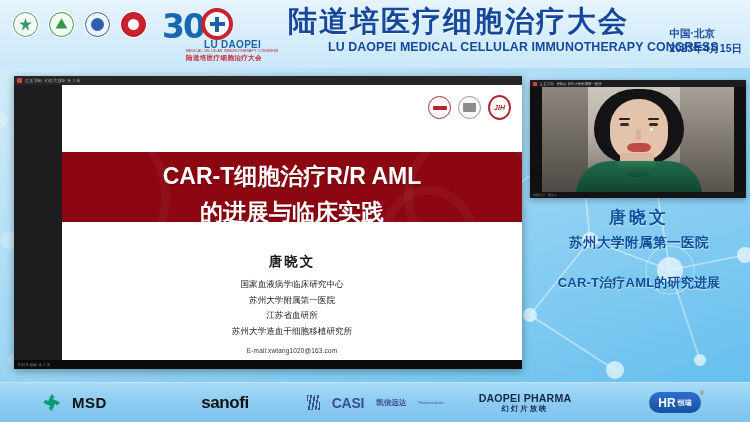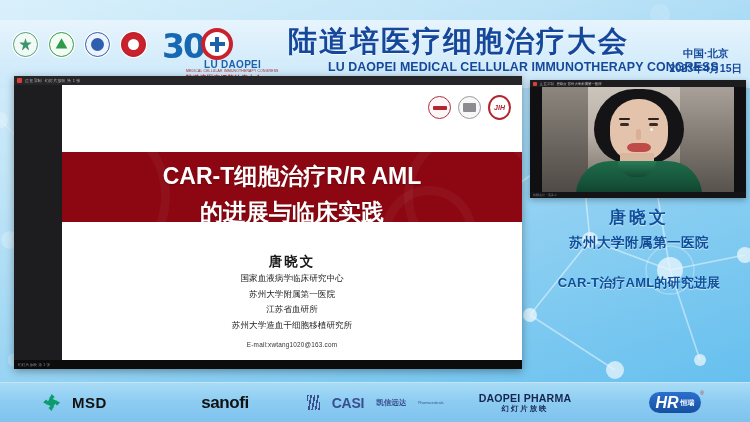--- a/index.html
+++ b/index.html
@@ -13,21 +13,21 @@
 
   
   .molecules{position:absolute;inset:0;pointer-events:none;}
   .mol-left{position:absolute;left:-10px;top:60px;width:210px;height:340px;opacity:.55;}
   .mol-right{position:absolute;right:-20px;top:70px;width:300px;height:330px;opacity:.85;}
   .mol-top{position:absolute;left:0;top:0;width:750px;height:70px;opacity:.35;}
 
   
   .header{position:absolute;left:0;top:0;width:750px;height:68px;
     background:linear-gradient(180deg,#e7f4fd 0%,#d6edfb 55%,#cbe8fa 100%);
-    overflow:hidden;margin-top:20px;}
+    overflow:hidden;}
   .header-inner{position:relative;width:750px;height:68px;}
 
   .org-logos{position:absolute;left:12px;top:11px;display:flex;gap:9px;align-items:center;}
   .org-logo{width:27px;height:27px;border-radius:50%;position:relative;
     background:#ffffff;box-sizing:border-box;display:flex;align-items:center;justify-content:center;}
   .org-logo .ring{position:absolute;inset:1px;border-radius:50%;box-sizing:border-box;}
   .org-logo .core{position:relative;width:13px;height:13px;border-radius:50%;}
   .ol1 .ring{border:1.6px solid #4f9e7a;background:#f2faf6;}
   .ol1 .core{background:#3f9470;clip-path:polygon(50% 0,61% 35%,100% 35%,68% 57%,79% 100%,50% 72%,21% 100%,32% 57%,0 35%,39% 35%);}
   .ol2 .ring{border:1.6px solid #2f9b4a;background:#f3fbf4;}
@@ -50,21 +50,21 @@
   .cl-cross .plus:after{top:5.5px;left:0;height:4px;width:15px;}
   .cl-name{position:absolute;left:44px;top:33px;font-size:10px;font-weight:bold;color:#1c62ab;letter-spacing:.3px;}
   .cl-sub{position:absolute;left:26px;top:43px;font-size:3.4px;color:#9b1f28;letter-spacing:.2px;white-space:nowrap;}
   .cl-cn{position:absolute;left:26px;top:48px;font-size:6.5px;font-weight:bold;color:#c9212d;letter-spacing:.4px;white-space:nowrap;}
 
   .title-cn{position:absolute;left:288px;top:5px;font-size:29px;font-weight:bold;color:#15489a;
     letter-spacing:2px;line-height:33px;text-shadow:0 1px 0 rgba(255,255,255,.7);white-space:nowrap;}
   .title-en{position:absolute;left:288px;top:40px;font-size:12.4px;font-weight:bold;color:#15489a;
     letter-spacing:.1px;white-space:nowrap;padding-left:40px;}
 
-  .header-date{position:absolute;right:8px;top:26px;text-align:center;color:#15489a;
+  .header-date{position:absolute;right:8px;top:26px;text-align:left;color:#15489a;
     font-size:10.5px;font-weight:bold;line-height:15px;}
 
   
   .slide-window{position:absolute;left:14px;top:76px;width:508px;height:293px;
     background:#1d1d1f;box-shadow:0 2px 8px rgba(0,0,0,.35);overflow:hidden;}
   .slide-topbar{position:absolute;left:0;top:0;width:508px;height:9px;background:#262629;
     display:flex;align-items:center;gap:3px;padding-left:3px;box-sizing:border-box;}
   .rec-dot{width:5px;height:5px;background:#d8413a;border-radius:1px;}
   .rec-label{font-size:4px;color:#b9b9bd;letter-spacing:.2px;white-space:nowrap;}
   .slide-bottombar{position:absolute;left:0;bottom:0;width:508px;height:9px;background:#0c0c0d;
@@ -90,21 +90,21 @@
   .slide-red .wm{position:absolute;border:9px solid rgba(255,255,255,.045);border-radius:50%;}
   .wm1{width:120px;height:120px;right:-20px;top:-25px;}
   .wm2{width:76px;height:76px;right:46px;top:34px;}
   .wm3{width:150px;height:150px;left:-60px;top:-40px;}
   .slide-title{position:relative;z-index:2;text-align:center;color:#ffffff;
     font-weight:bold;font-size:23px;line-height:36px;padding-top:6px;
     text-shadow:0 1px 2px rgba(0,0,0,.25);}
 
   .slide-body{position:absolute;left:0;top:153px;width:460px;text-align:center;color:#1a1a1a;}
   .sb-name{font-size:13.5px;font-weight:bold;margin-top:15px;letter-spacing:2px;}
-  .sb-aff{font-size:8.6px;line-height:15.5px;color:#232323;}
+  .sb-aff{font-size:8.6px;line-height:15.5px;margin-top:6px;color:#232323;}
   .sb-mail{font-size:6.4px;margin-top:8px;color:#333333;letter-spacing:.2px;}
 
   
   .video{position:absolute;left:530px;top:80px;width:216px;height:118px;background:#101012;
     overflow:hidden;box-shadow:0 2px 6px rgba(0,0,0,.3);}
   .v-bar{position:absolute;left:0;top:0;width:216px;height:7px;background:#1d1d20;
     display:flex;align-items:center;gap:3px;padding-left:3px;box-sizing:border-box;z-index:6;}
   .v-dot{width:4px;height:4px;background:#d8413a;border-radius:1px;}
   .v-txt{font-size:3.4px;color:#c3c3c8;white-space:nowrap;}
   .v-bot{position:absolute;left:0;bottom:0;width:216px;height:6px;background:#141416;z-index:6;
@@ -172,21 +172,21 @@
   .fosun-b{font-size:7.4px;font-weight:bold;color:#16264f;letter-spacing:2px;}
 
   .nv-mark{width:11px;height:15px;position:relative;}
   .nv-mark:before{content:"";position:absolute;left:0;top:0;width:11px;height:13px;
     border:2.2px solid #e8622a;border-top-color:transparent;border-radius:0 0 7px 7px;}
   .novartis{font-size:13.5px;color:#0a2a5e;letter-spacing:.6px;font-family:"Liberation Serif",serif;}
 
   .hr-logo{width:52px;height:21px;border-radius:11px;
     background:linear-gradient(180deg,#2a6fd0,#17509f);position:relative;
     display:flex;align-items:center;justify-content:center;gap:2px;}
-  .hr-h{font-size:16px;font-weight:bold;font-style:italic;color:#ffffff;line-height:12px;}
+  .hr-h{font-size:12px;font-weight:bold;color:#ffffff;line-height:12px;}
   .hr-cn{font-size:7px;font-weight:bold;color:#ffffff;}
   .hr-r{position:absolute;right:-3px;top:-2px;font-size:5px;color:#b63b3b;}
 </style>
 </head>
 <body>
 
 <div id="stage">
 
   <div class="molecules">
     <svg class="mol-right" viewBox="0 0 300 330">

